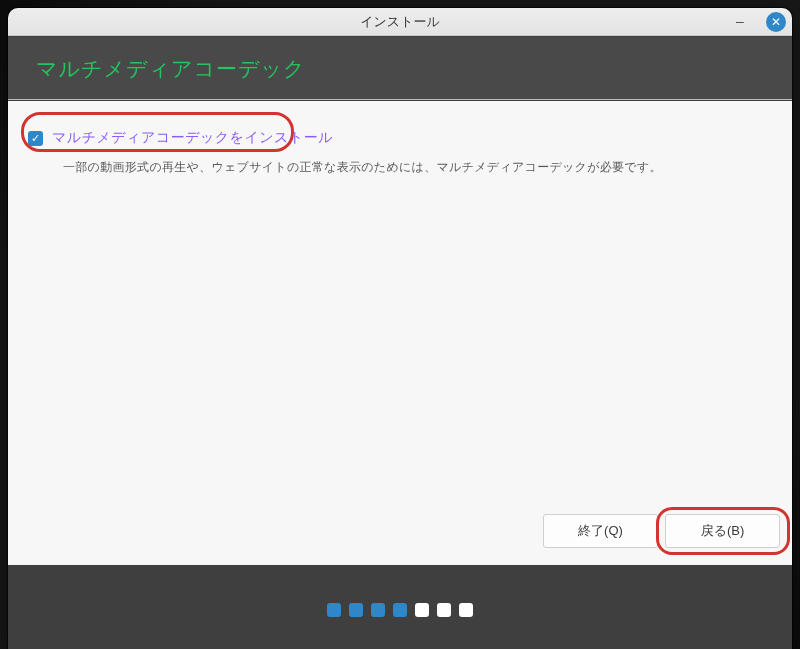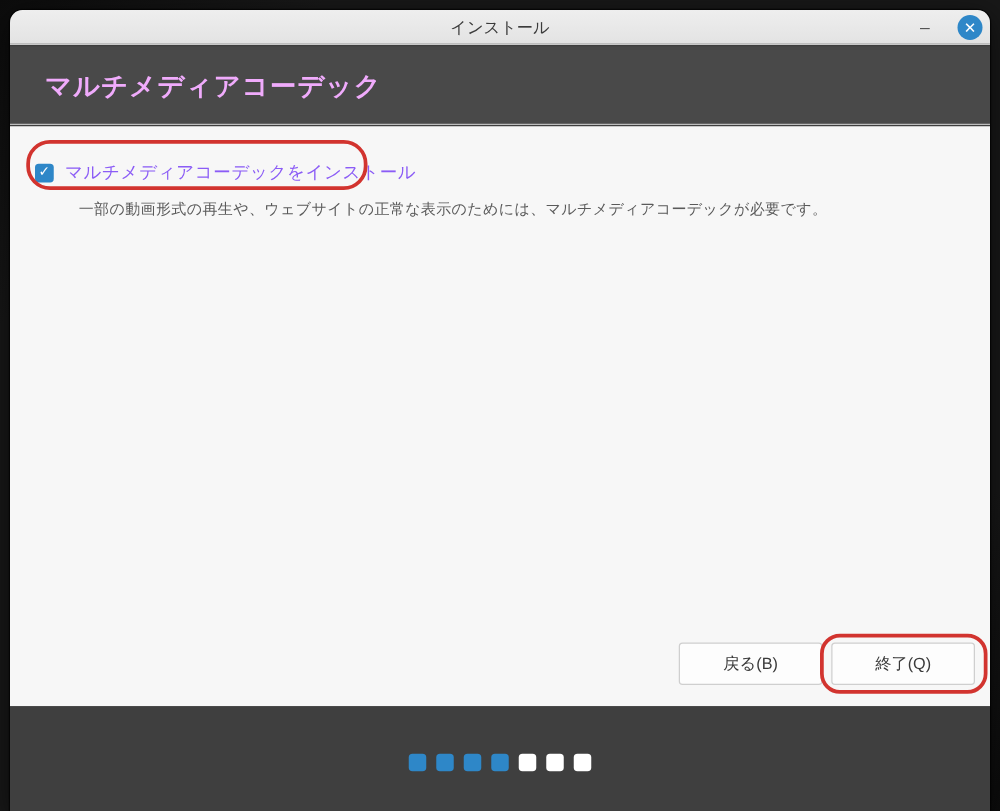--- a/index.html
+++ b/index.html
@@ -47,21 +47,21 @@
   }
 
   
   .page-header {
     position: absolute; left: 0; top: 29px; width: 100%; height: 63px;
     background: #494949;
     border-bottom: 1px solid #bdbdbd;
   }
   .page-header h1 {
     position: absolute; left: 28px; top: 18px;
-    font-size: 21px; font-weight: bold; color: #f0abfc;
+    font-size: 21px; font-weight: normal; color: #22c55e;
     letter-spacing: 1px;
   }
 
   
   .content {
     position: absolute; left: 0; top: 93px; width: 100%; height: 464px;
     background: #f7f7f7;
   }
   .checkbox-row {
     position: absolute; left: 20px; top: 28px; height: 18px;
@@ -145,22 +145,22 @@
     </div>
 
     <div class="content">
       <div class="checkbox-row">
         <span class="checkbox">✓</span>
         <span class="checkbox-label">マルチメディアコーデックをインストール</span>
       </div>
       <div class="description">一部の動画形式の再生や、ウェブサイトの正常な表示のためには、マルチメディアコーデックが必要です。</div>
 
       <div class="button-row">
+        <button class="btn btn-quit">終了(Q)</button>
         <button class="btn btn-back">戻る(B)</button>
-        <button class="btn btn-quit">終了(Q)</button>
       </div>
     </div>
 
     <div class="bottom-band">
       <div class="progress-dots">
           <span class="dot active"></span>
           <span class="dot active"></span>
           <span class="dot active"></span>
           <span class="dot active"></span>
           <span class="dot"></span>

